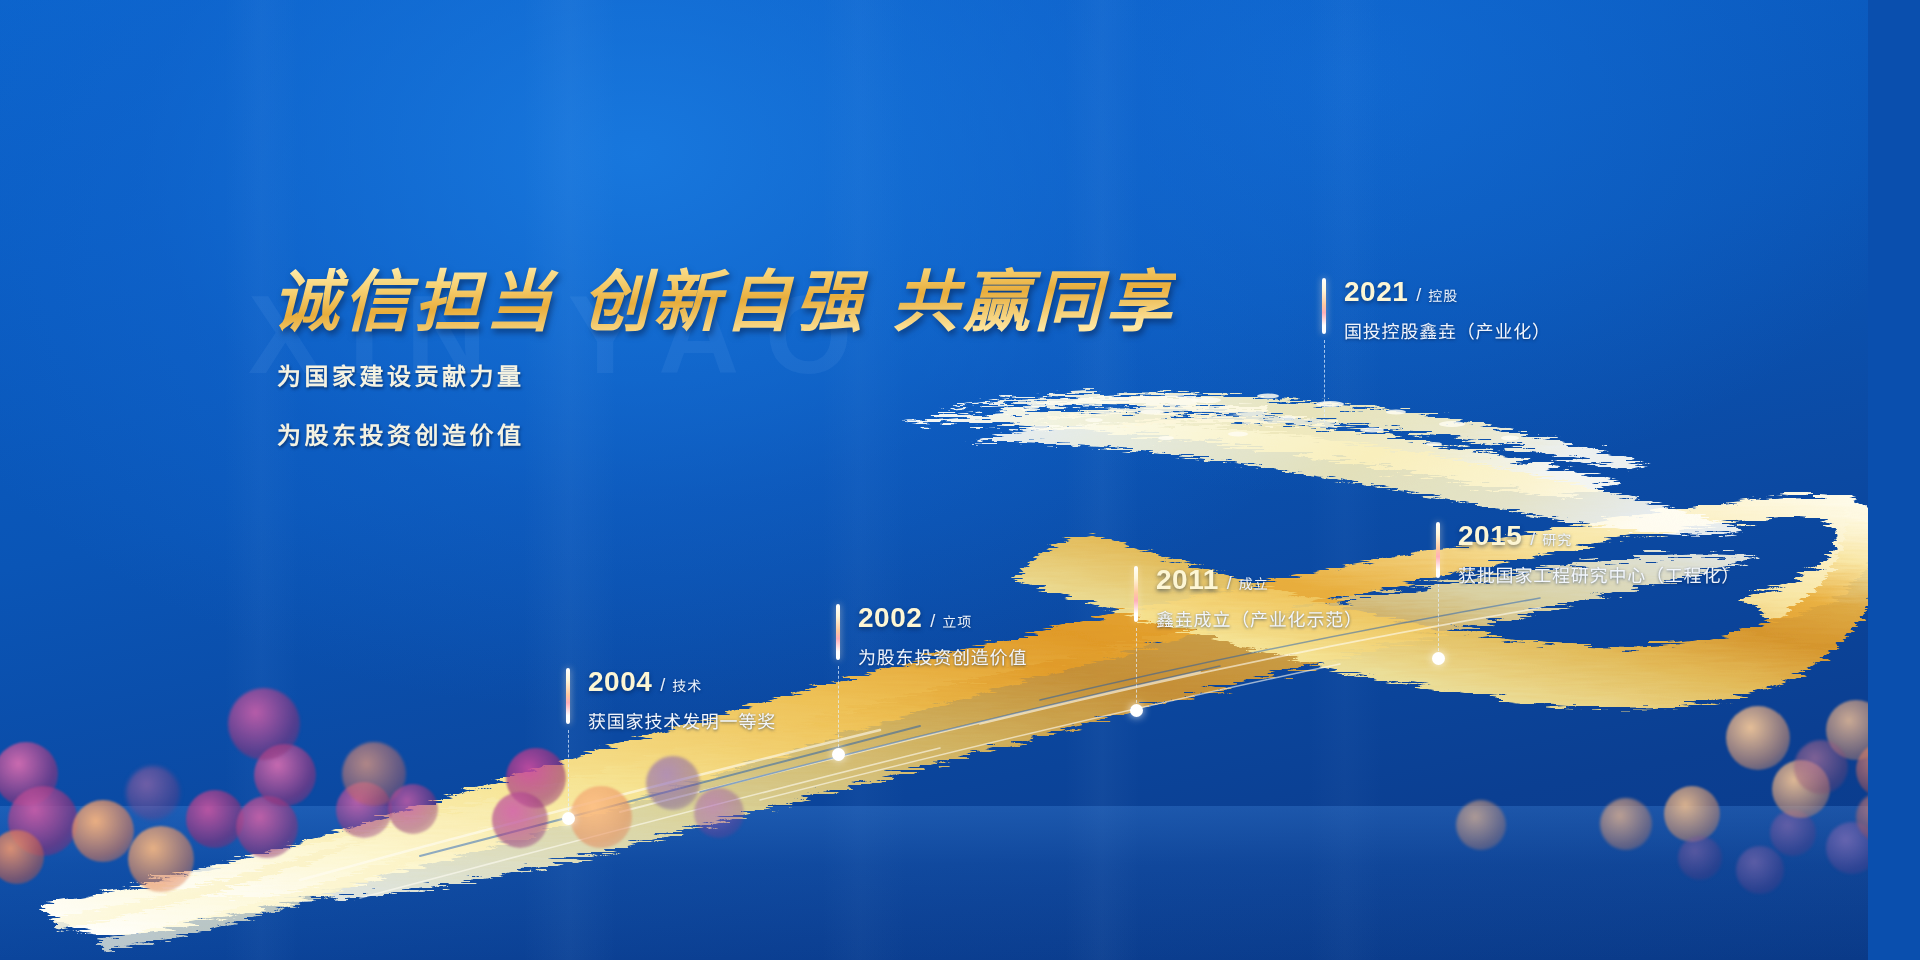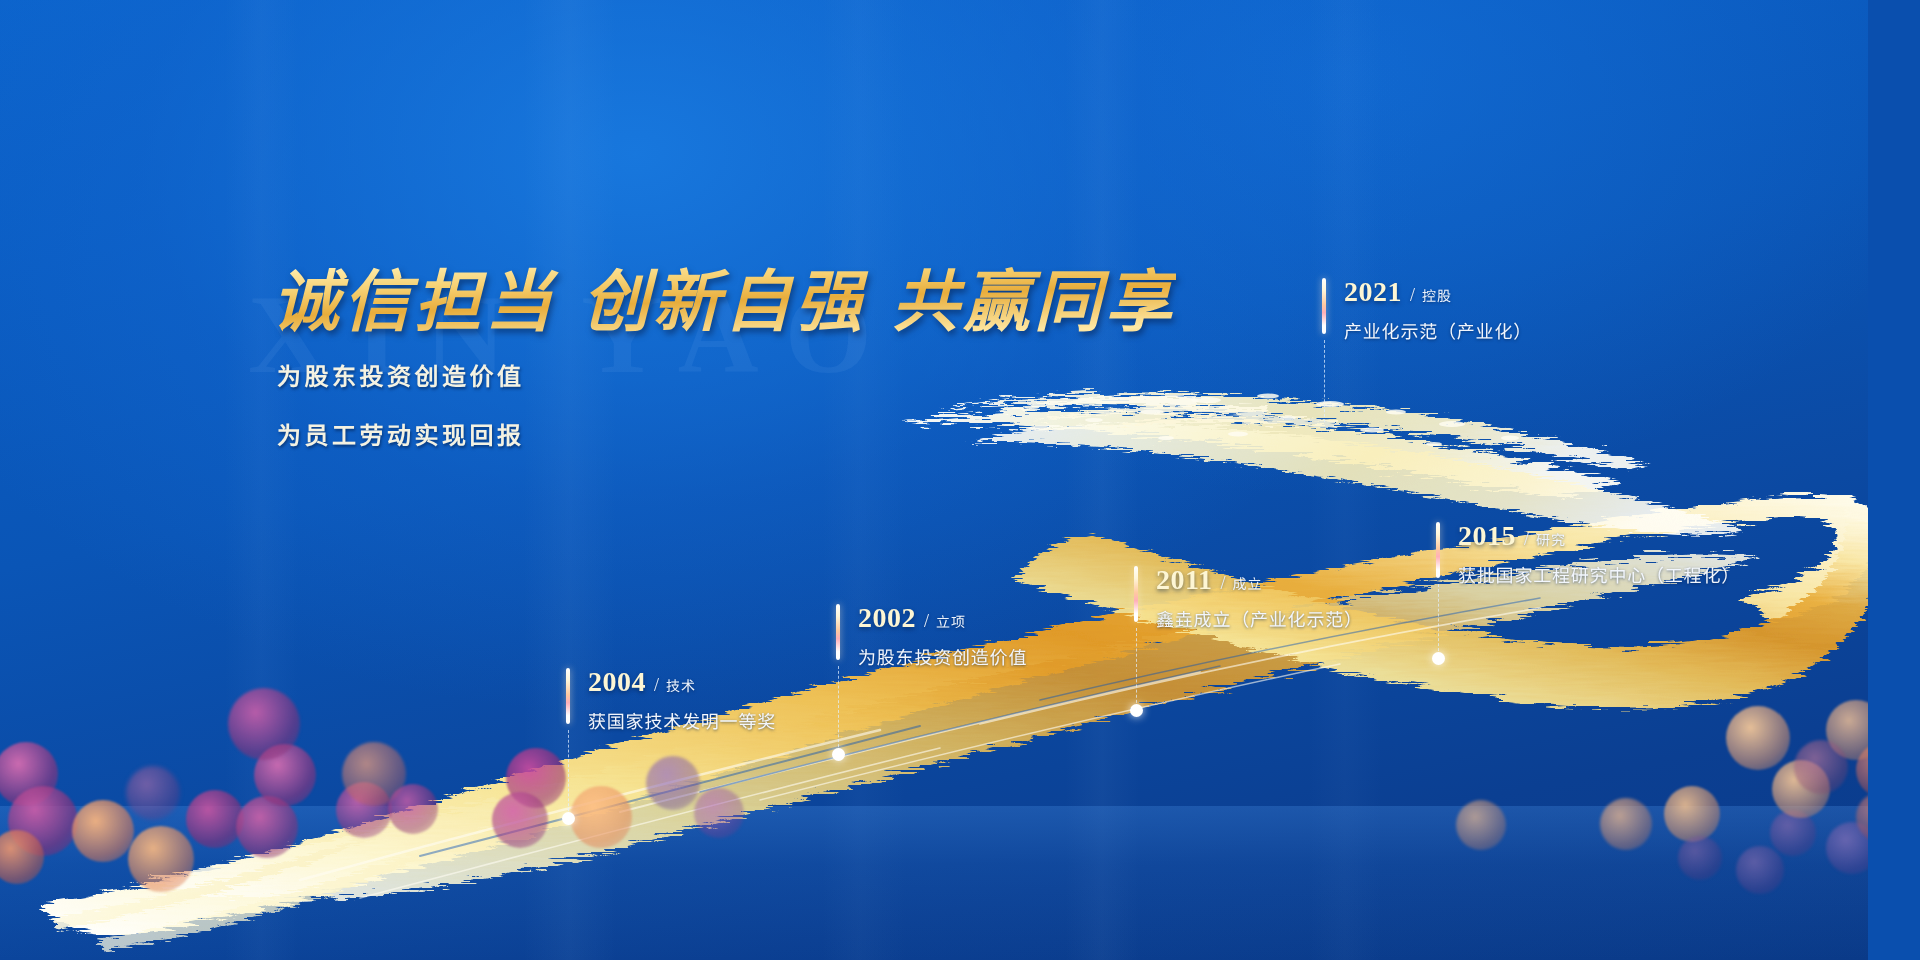--- a/index.html
+++ b/index.html
@@ -12,21 +12,20 @@
 
   
   #stage {
     position:relative;
     width:1868px; height:960px;
     overflow:hidden;
     background:
       radial-gradient(ellipse 1100px 780px at 34% 16%, rgba(26,124,226,.85) 0%, rgba(20,106,212,.35) 45%, rgba(10,79,174,0) 72%),
       radial-gradient(ellipse 900px 620px at 72% 8%, rgba(22,116,222,.55) 0%, rgba(14,90,190,0) 68%),
       linear-gradient(168deg,#0b63cb 0%,#0a5cc2 20%,#0a55b6 42%,#0b49a2 64%,#0b3f92 82%,#0a3a88 100%);
-    font-family: Liberation Serif, serif;
   }
 
   
   .streaks {
     position:absolute; inset:0;
     background:
       linear-gradient(90deg,
         rgba(255,255,255,0) 12%, rgba(140,190,255,.05) 14%, rgba(255,255,255,0) 16%,
         rgba(255,255,255,0) 28%, rgba(150,200,255,.06) 30.5%, rgba(255,255,255,0) 33%,
         rgba(255,255,255,0) 44%, rgba(140,190,255,.045) 46%, rgba(255,255,255,0) 48.5%,
@@ -310,22 +309,22 @@
     <div class="bokeh" style="left:1900px; top:800px; width:44px; height:44px; background:radial-gradient(circle at 38% 34%, rgba(226,146,128,.6), rgba(176,92,88,.34) 62%, rgba(134,64,74,.12) 100%); filter:blur(1.8px);"></div>
   </div>
 
   <div class="watermark">XIN YAO</div>
 
   <div class="headline">
     <span>诚信担当</span><span class="gap"></span><span>创新自强</span><span class="gap"></span><span>共赢同享</span>
   </div>
 
   <div class="slogans">
+    <div class="slogan">为国家建设贡献力量</div>
     <div class="slogan">为股东投资创造价值</div>
-    <div class="slogan">为员工劳动实现回报</div>
   </div>
 
   <div class="milestone" style="left:566px; top:668px;">
     <div class="ms-bar"></div>
     <div class="ms-body">
       <div class="ms-head">
         <span class="ms-year">2004</span>
         <span class="ms-sep">/</span>
         <span class="ms-cat">技术</span>
       </div>
@@ -378,18 +377,18 @@
   <div class="ms-dot" style="left:1432px; top:652px;"></div>
 
   <div class="milestone" style="left:1322px; top:278px;">
     <div class="ms-bar"></div>
     <div class="ms-body">
       <div class="ms-head">
         <span class="ms-year">2021</span>
         <span class="ms-sep">/</span>
         <span class="ms-cat">控股</span>
       </div>
-      <div class="ms-desc">产业化示范（产业化）</div>
+      <div class="ms-desc">国投控股鑫垚（产业化）</div>
     </div>
   </div>
   <div class="ms-leader" style="left:1324px; top:340px; height:82px;"></div>
 
 </div>
 
 </body></html>

